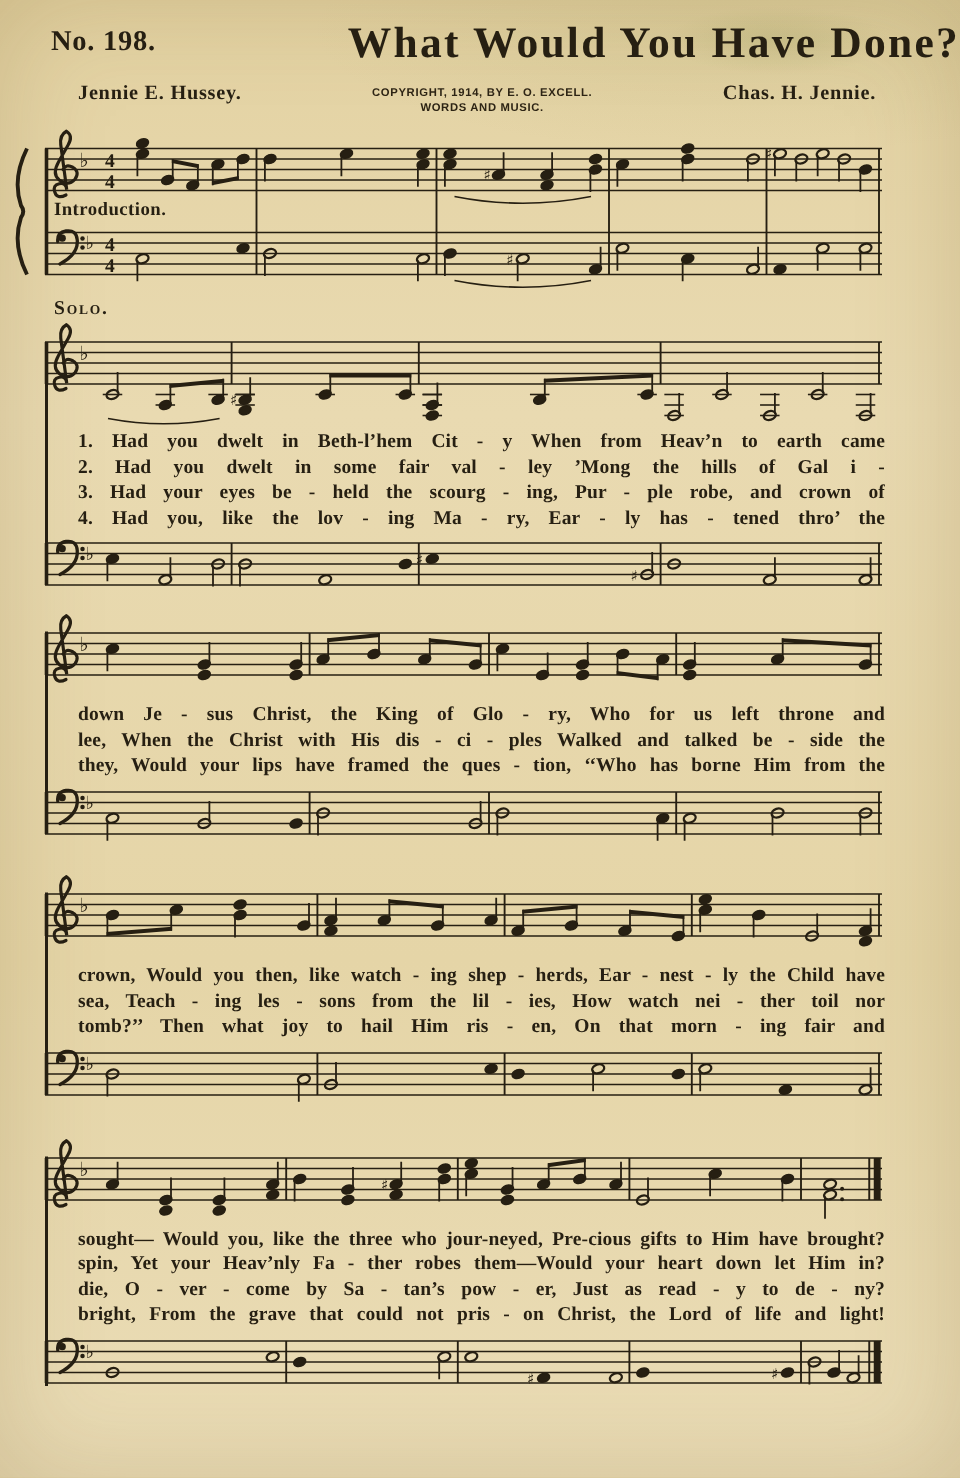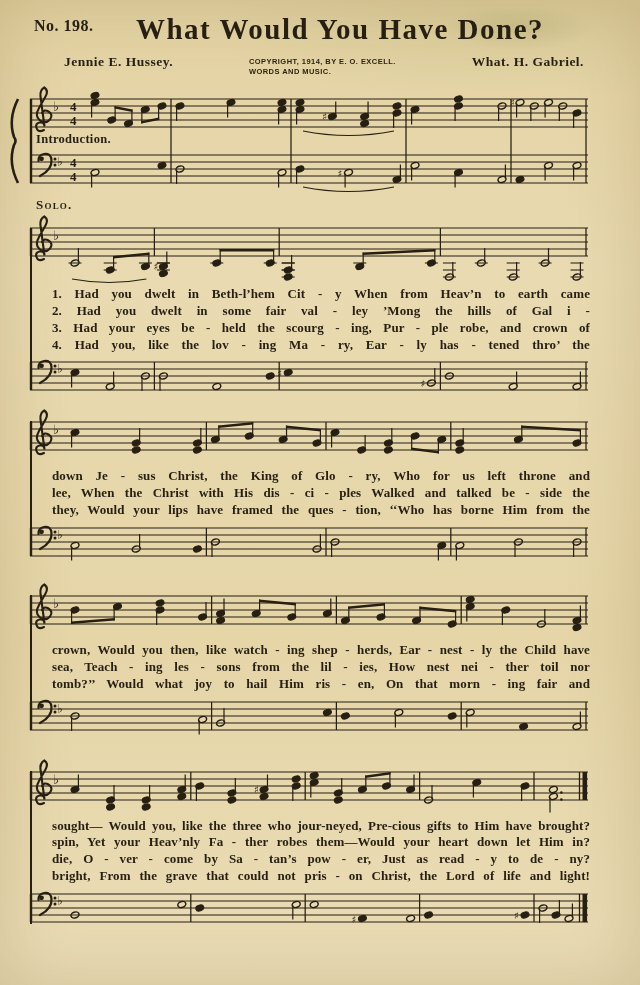--- a/index.html
+++ b/index.html
@@ -19,25 +19,25 @@
       radial-gradient(ellipse 420px 120px at 78% 2%, rgba(136,142,74,.10), transparent 70%),
       linear-gradient(180deg,#e3d2a2 0%, #e9dab1 28%, #e5d5a7 65%, #eadcb6 100%);
     box-shadow:inset 0 0 70px rgba(118,92,38,.22);
   }
   .smudge{position:absolute;right:46px;top:4px;width:150px;height:46px;
     background:radial-gradient(ellipse at center, rgba(120,130,60,.16), transparent 70%);}
 
   
   .header{padding-top:13px;}
   .title-row{position:relative;height:38px;}
-  .song-number{position:absolute;left:34px;top:4px;font-size:16px;font-weight:bold;letter-spacing:.5px;}
-  .song-title{margin:0;text-align:center;font-size:29px;font-weight:bold;letter-spacing:1.5px;padding-left:40px;}
-  .credits-row{display:flex;justify-content:space-between;align-items:flex-start;padding:3px 56px 0 52px;height:30px;margin-left:12px;}
+  .song-number{position:absolute;left:34px;top:4px;font-size:19px;font-weight:bold;letter-spacing:.5px;}
+  .song-title{margin:0;text-align:right;font-size:29px;font-weight:bold;letter-spacing:1.5px;padding-left:40px;}
+  .credits-row{display:flex;justify-content:space-between;align-items:flex-start;padding:3px 56px 0 52px;height:30px;}
   .lyricist,.composer{font-weight:bold;font-size:13.5px;letter-spacing:.5px;}
-  .copyright{font-size:7.5px;letter-spacing:.45px;line-height:1.3;padding-top:3px;
+  .copyright{text-align:center;font-size:7.5px;letter-spacing:.45px;line-height:1.3;padding-top:3px;
     font-family:"Liberation Sans","DejaVu Sans",sans-serif;font-weight:bold;color:#2d2414;}
 
   
   .score{position:relative;}
   svg.staff{display:block;overflow:visible;}
   .intro-wrap{position:relative;margin-top:3px;}
   .intro-label{position:absolute;left:36px;top:45px;font-weight:bold;font-size:12.5px;letter-spacing:.3px;text-align:center;}
   .solo-label{font-weight:bold;font-size:13px;font-variant:small-caps;letter-spacing:1.2px;margin:4px 0 1px 36px;}
 
   .system-group{position:relative;}
@@ -62,21 +62,21 @@
     <div class="title-row">
       <span class="song-number">No. 198.</span>
       <h1 class="song-title">What Would You Have Done?</h1>
     </div>
     <div class="credits-row">
       <span class="lyricist">Jennie E. Hussey.</span>
       <span class="copyright">
         <span>COPYRIGHT, 1914, BY E. O. EXCELL.</span><br>
         <span>WORDS AND MUSIC.</span>
       </span>
-      <span class="composer">What. H. Gabriel.</span>
+      <span class="composer">Chas. H. Jennie.</span>
     </div>
   </header>
 
   <main class="score">
 
     <div class="intro-wrap">
       <svg class="staff" width="640" height="106">
           <line x1="30" y1="12" x2="588" y2="12" stroke="#261f12" stroke-width="1.05"></line>
           <line x1="30" y1="19" x2="588" y2="19" stroke="#261f12" stroke-width="1.05"></line>
           <line x1="30" y1="26" x2="588" y2="26" stroke="#261f12" stroke-width="1.05"></line>
@@ -456,22 +456,22 @@
           <ellipse cx="505.8" cy="30" rx="4.1" ry="2.9" transform="rotate(-18 505.8 30)" fill="#261f12" stroke="#261f12" stroke-width="1"></ellipse>
           <line x1="502.40000000000003" y1="31" x2="502.40000000000003" y2="45" stroke="#261f12" stroke-width="1.2"></line>
           <ellipse cx="541.4" cy="44" rx="4.1" ry="2.9" transform="rotate(-18 541.4 44)" fill="none" stroke="#261f12" stroke-width="1.5"></ellipse>
           <line x1="544.8" y1="43" x2="544.8" y2="29" stroke="#261f12" stroke-width="1.2"></line>
           <ellipse cx="577" cy="40.5" rx="4.1" ry="2.9" transform="rotate(-18 577 40.5)" fill="#261f12" stroke="#261f12" stroke-width="1"></ellipse>
           <ellipse cx="577" cy="47.5" rx="4.1" ry="2.9" transform="rotate(-18 577 47.5)" fill="#261f12" stroke="#261f12" stroke-width="1"></ellipse>
           <line x1="580.4" y1="39.5" x2="580.4" y2="25.5" stroke="#261f12" stroke-width="1.2"></line>
         </svg>
       <div class="lyrics">
         <p class="lyric-line">crown, Would you then, like watch - ing shep - herds, Ear - nest - ly the Child have</p>
-        <p class="lyric-line">sea, Teach - ing les - sons from the lil - ies, How nest nei - ther toil nor</p>
-        <p class="lyric-line">tomb?’’ Would what joy to hail Him ris - en, On that morn - ing fair and</p>
+        <p class="lyric-line">sea, Teach - ing les - sons from the lil - ies, How watch nei - ther toil nor</p>
+        <p class="lyric-line">tomb?’’ Then what joy to hail Him ris - en, On that morn - ing fair and</p>
       </div>
       <svg class="staff" width="640" height="44">
           <line x1="30" y1="6" x2="588" y2="6" stroke="#261f12" stroke-width="1.05"></line>
           <line x1="30" y1="13" x2="588" y2="13" stroke="#261f12" stroke-width="1.05"></line>
           <line x1="30" y1="20" x2="588" y2="20" stroke="#261f12" stroke-width="1.05"></line>
           <line x1="30" y1="27" x2="588" y2="27" stroke="#261f12" stroke-width="1.05"></line>
           <line x1="30" y1="34" x2="588" y2="34" stroke="#261f12" stroke-width="1.05"></line>
           <line x1="31" y1="6" x2="31" y2="34" stroke="#261f12" stroke-width="2.4"></line>
           <line x1="211.60000000000002" y1="6" x2="211.60000000000002" y2="34" stroke="#261f12" stroke-width="1.25"></line>
           <line x1="336.40000000000003" y1="6" x2="336.40000000000003" y2="34" stroke="#261f12" stroke-width="1.25"></line>

